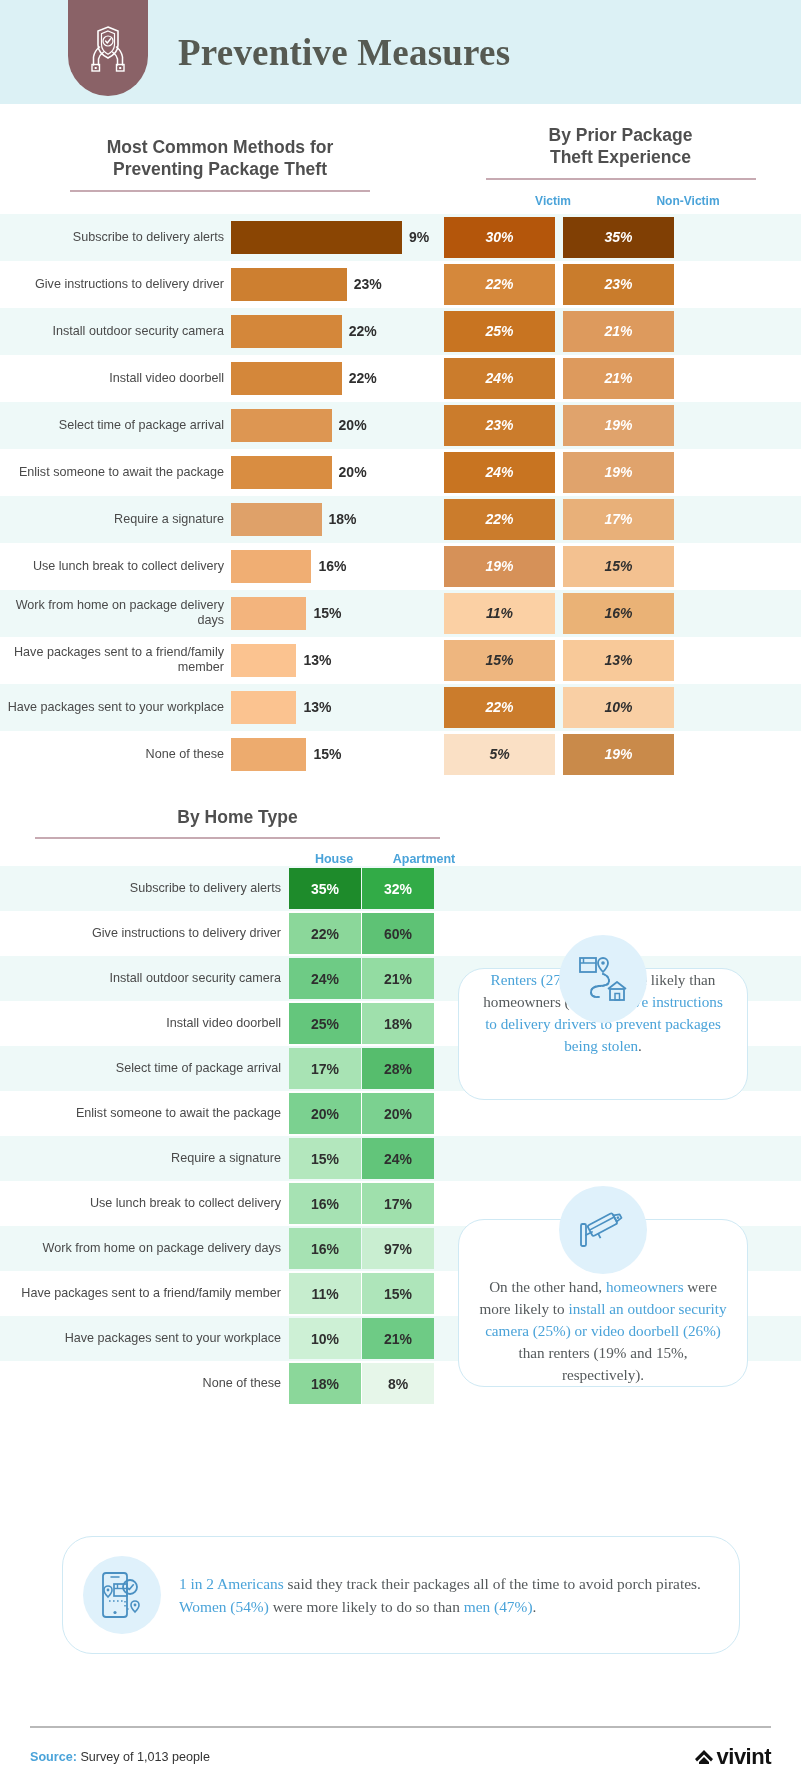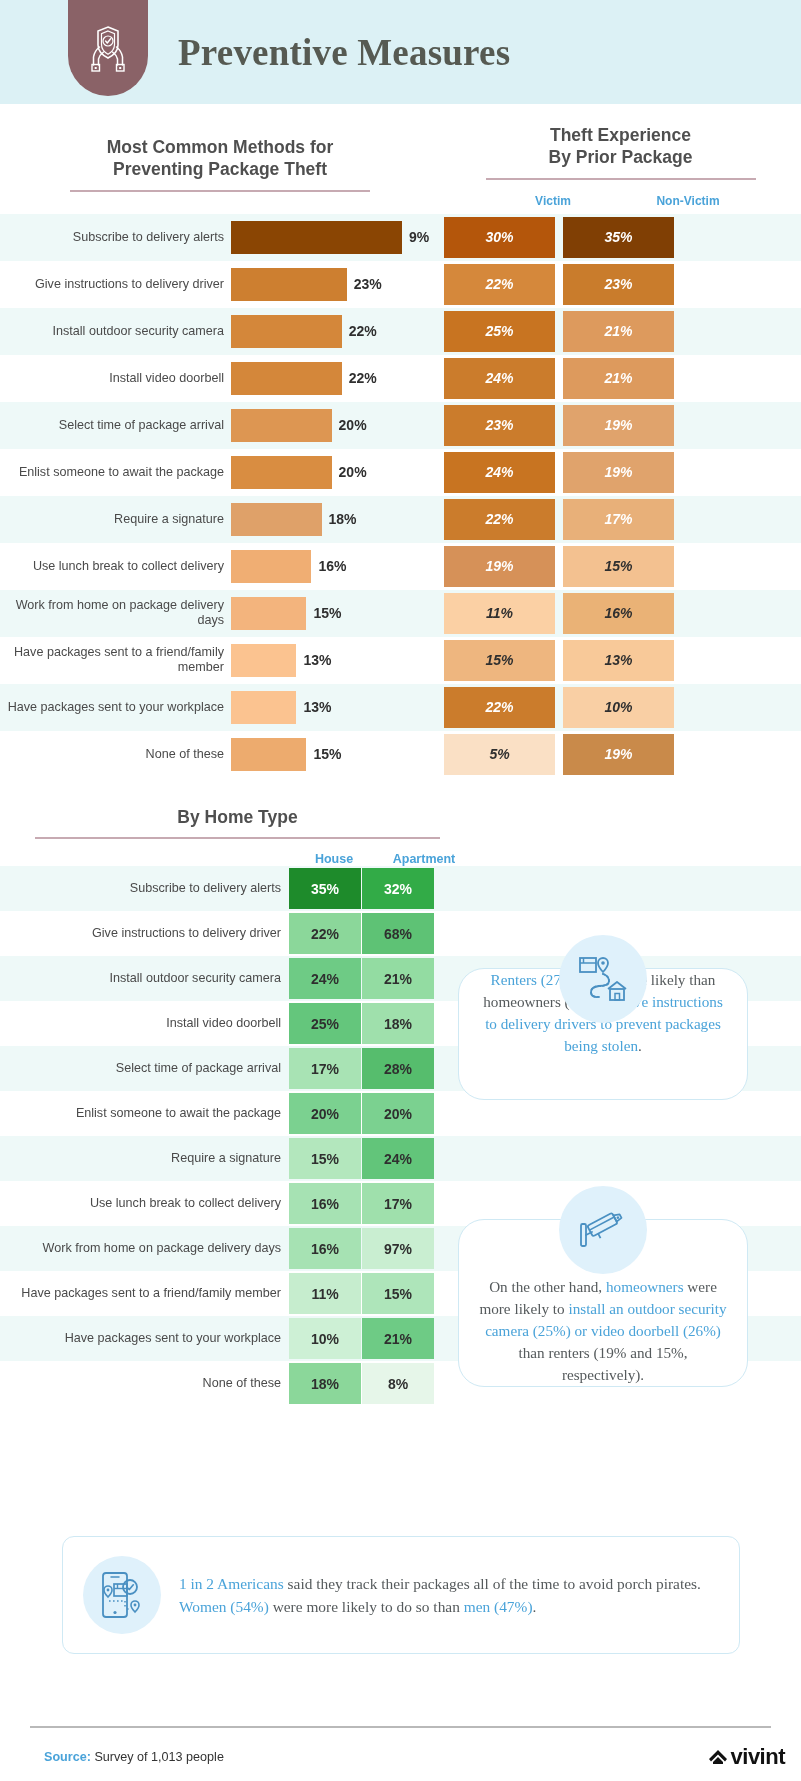--- a/index.html
+++ b/index.html
@@ -112,37 +112,37 @@
   .callout .ctext{
     font-family:"Liberation Serif", serif;
     font-size:15.2px;line-height:1.44;text-align:center;color:#555a5c;
     padding:0 18px;
   }
   .hl{color:#4aa3d9;}
   .dk{color:#555a5c;}
 
   .wide-callout{
     position:absolute;left:62px;top:1536px;width:678px;height:118px;
-    border:1.4px solid #cfe9f4;border-radius:12px;background:#fff;
+    border:1.4px solid #cfe9f4;border-radius:30px;background:#fff;
     display:flex;align-items:center;box-sizing:border-box;
   }
   .wide-callout .icon-circle{
     width:78px;height:78px;border-radius:50%;background:#dff1fb;
     flex:0 0 78px;margin-left:20px;display:flex;align-items:center;justify-content:center;
   }
   .wide-callout .wtext{
     font-family:"Liberation Serif", serif;
     font-size:15.4px;line-height:1.5;color:#555a5c;margin-left:18px;margin-right:24px;
   }
 
   
   .footer-rule{position:absolute;left:30px;top:1726px;width:741px;height:2px;background:#b9b9b9;}
   .footer{
     position:absolute;left:30px;top:1744px;width:741px;
-    display:flex;align-items:center;justify-content:space-between;margin-left:14px;
+    display:flex;align-items:center;justify-content:space-between;
   }
   .src{font-size:12.6px;color:#333;}
   .src .lbl{color:#4aa3d9;font-weight:600;}
   .logo{display:flex;align-items:center;font-weight:700;font-size:22px;color:#111;letter-spacing:-.5px;}
 </style>
 </head>
 <body>
 
 <div class="page">
 
@@ -173,22 +173,22 @@
           <div class="sec-title">
             <div>Most Common Methods for</div>
             <div>Preventing Package Theft</div>
           </div>
           <div class="sec-rule"></div>
         </div>
       </div>
       <div class="title-right">
         <div class="inner">
           <div class="sec-title">
+            <div>By Prior Package</div>
             <div>Theft Experience</div>
-            <div>By Prior Package</div>
           </div>
           <div class="sec-rule"></div>
           <div class="colhead">
             <div class="ch">Victim</div>
             <div class="ch">Non-Victim</div>
           </div>
         </div>
       </div>
     </div>
 
@@ -371,21 +371,21 @@
           <div class="gcell">
             <div class="gbox" style="background: rgb(50, 171, 71); color: rgb(255, 255, 255);">32%</div>
           </div>
         </div>
         <div class="htrow">
           <div class="labelcell">Give instructions to delivery driver</div>
           <div class="gcell">
             <div class="gbox" style="background: rgb(139, 215, 154); color: rgb(47, 47, 47);">22%</div>
           </div>
           <div class="gcell">
-            <div class="gbox" style="background: rgb(94, 194, 117); color: rgb(47, 47, 47);">68%</div>
+            <div class="gbox" style="background: rgb(94, 194, 117); color: rgb(47, 47, 47);">60%</div>
           </div>
         </div>
         <div class="htrow alt">
           <div class="labelcell">Install outdoor security camera</div>
           <div class="gcell">
             <div class="gbox" style="background: rgb(110, 203, 133); color: rgb(47, 47, 47);">24%</div>
           </div>
           <div class="gcell">
             <div class="gbox" style="background: rgb(147, 220, 162); color: rgb(47, 47, 47);">21%</div>
           </div>

